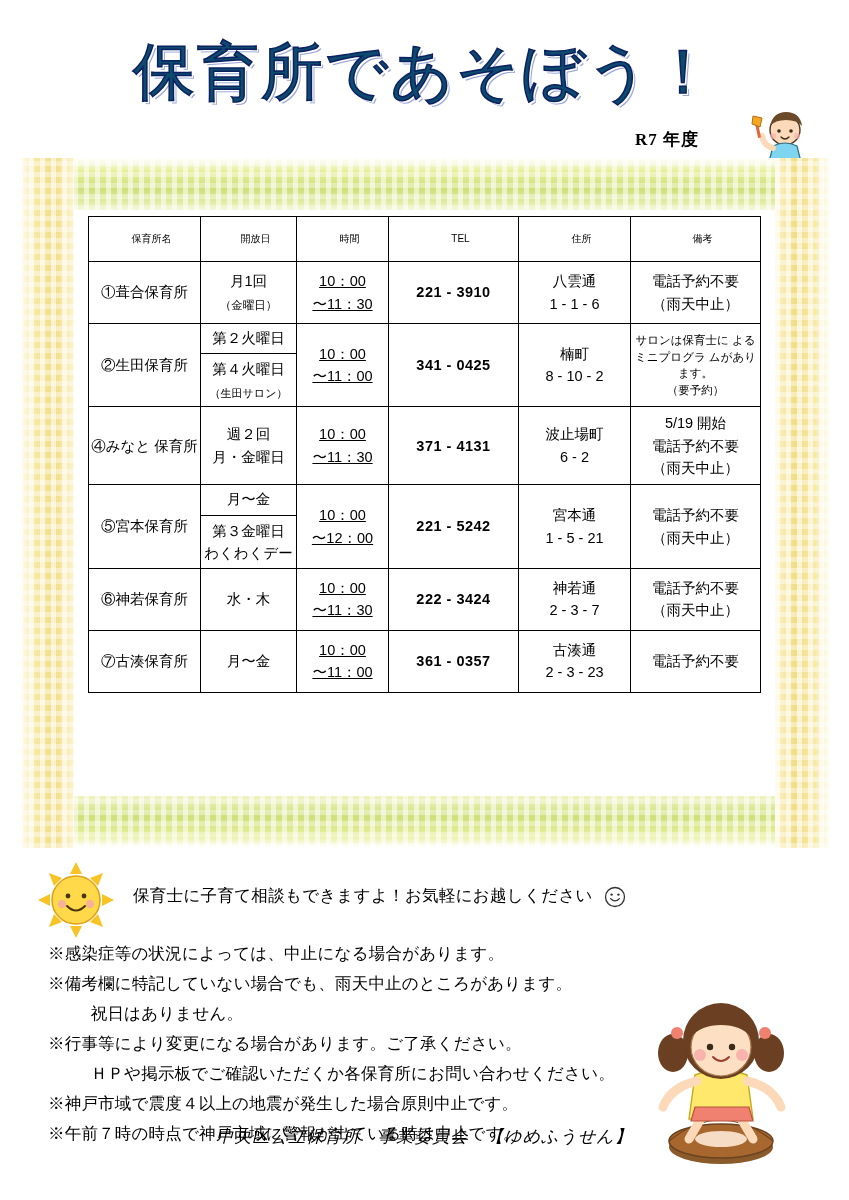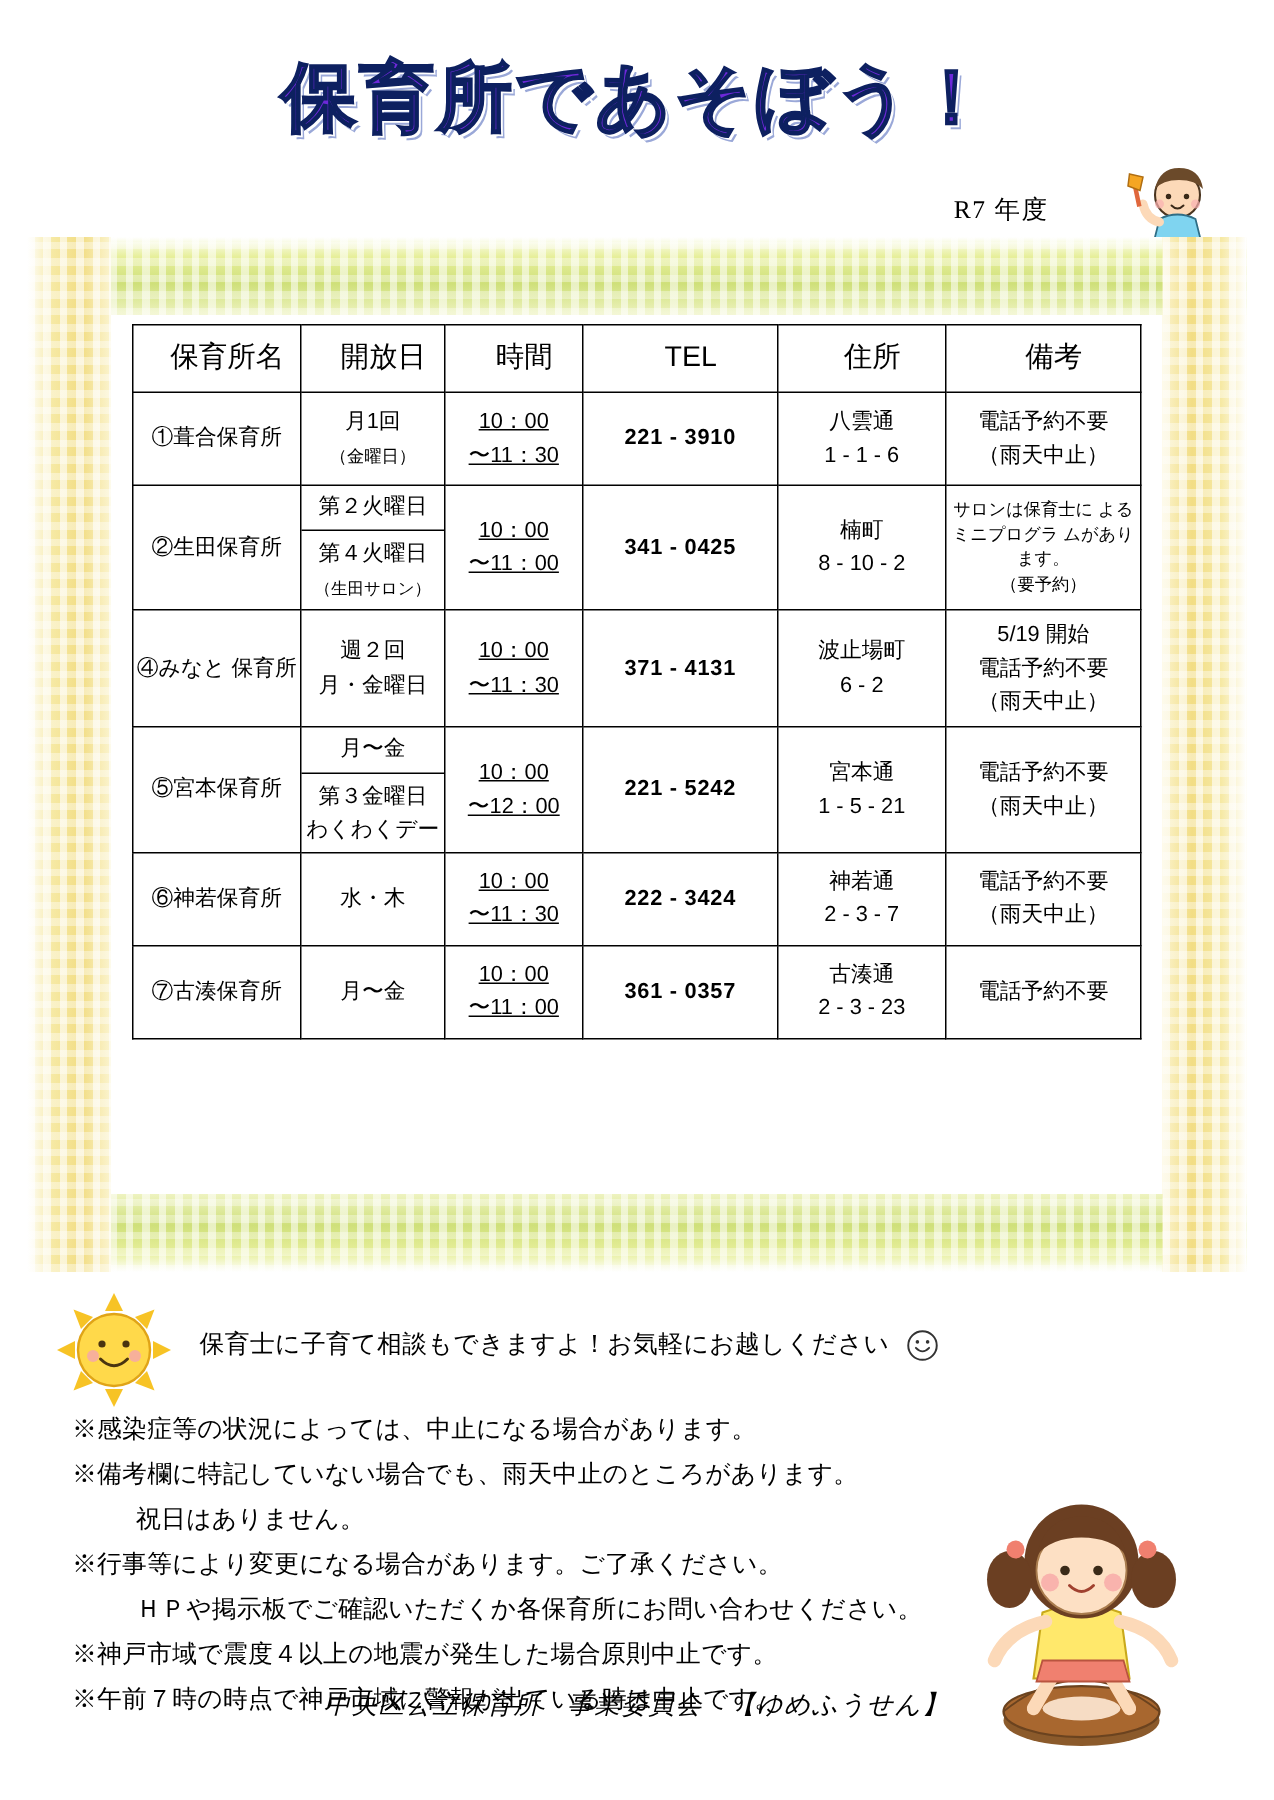--- a/index.html
+++ b/index.html
@@ -24,37 +24,38 @@
   
   .title-wrap {
     position: absolute;
     top: 38px;
     left: 0;
     width: 849px;
     text-align: center;
   }
   .title {
     font-family: "DejaVu Sans", sans-serif;
-    font-weight: bold;
-    font-size: 50px;
+    font-weight: normal;
+    font-size: 62px;
     letter-spacing: 2px;
-    color: #6d28d9;
+    color: #0c4a6e;
     -webkit-text-stroke: 1.5px #0d2060;
     text-shadow:
       2px 2px 0 #ffffff,
       3px 3px 0 #9aa8d8;
     line-height: 1.1;
   }
   .year {
     position: absolute;
     top: 128px;
     right: 150px;
     font-size: 17px;
     font-family: "Liberation Serif", serif;
     letter-spacing: 1px;
+    font-weight: bold;
   }
 
   
   .sandboy {
     position: absolute;
     top: 108px;
     right: 18px;
     width: 108px;
     height: 92px;
   }
@@ -129,21 +130,21 @@
     text-align: center;
     vertical-align: middle;
     font-family: "Liberation Sans", sans-serif;
     font-size: 14.5px;
     line-height: 1.55;
     padding: 3px 2px;
   }
   table.sched thead th {
     height: 38px;
     font-weight: normal;
-    font-size: 19px;
+    font-size: 10px;
     padding-left: 16px;
   }
   .col-name   { width: 112px; }
   .col-day    { width: 96px;  }
   .col-time   { width: 92px;  }
   .col-tel    { width: 130px; }
   .col-addr   { width: 112px; }
   .col-note   { width: 130px; }
 
   td.cell-name { font-size: 15px; }

